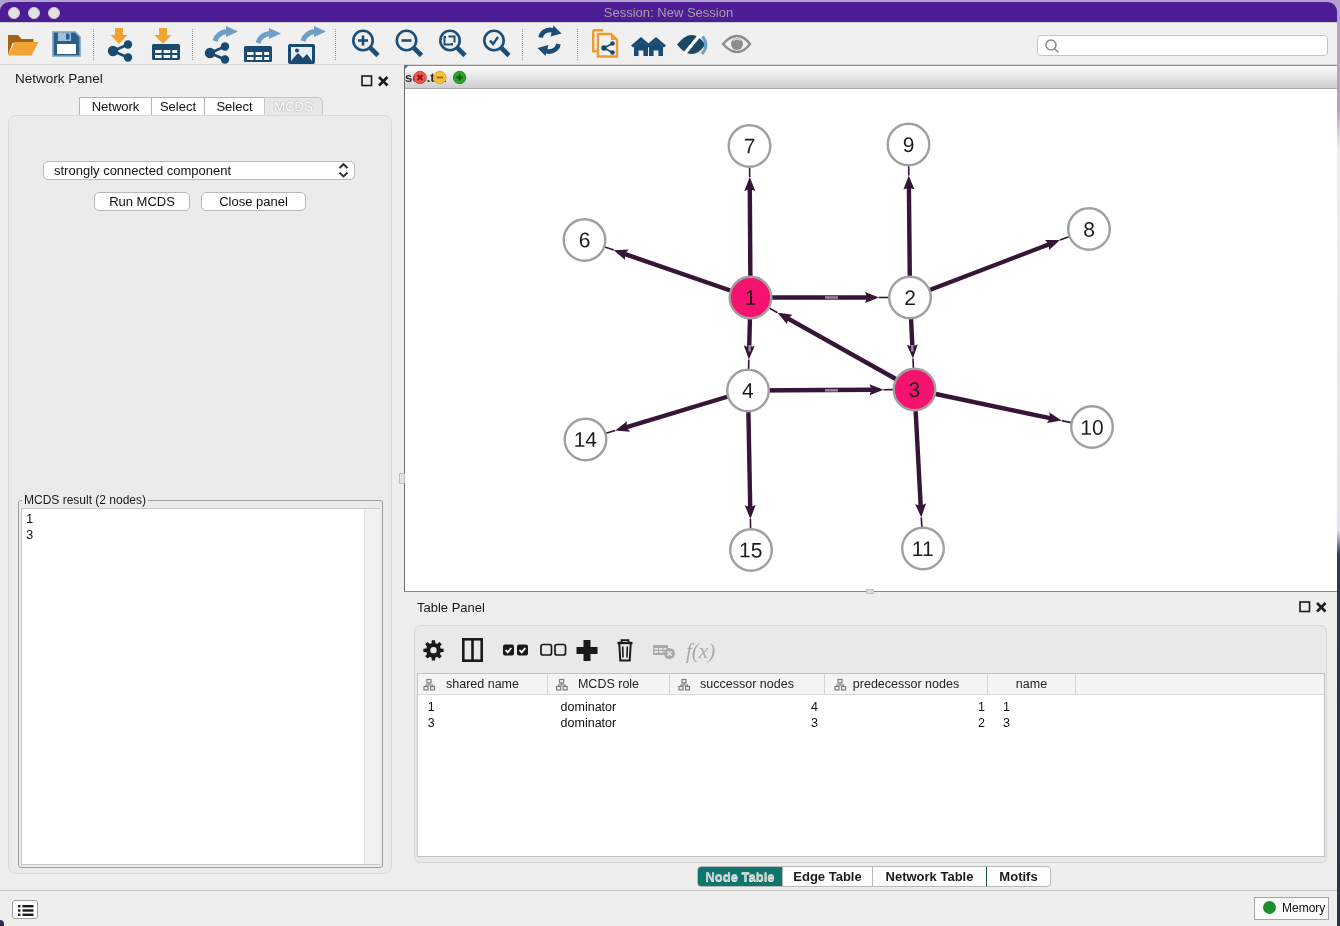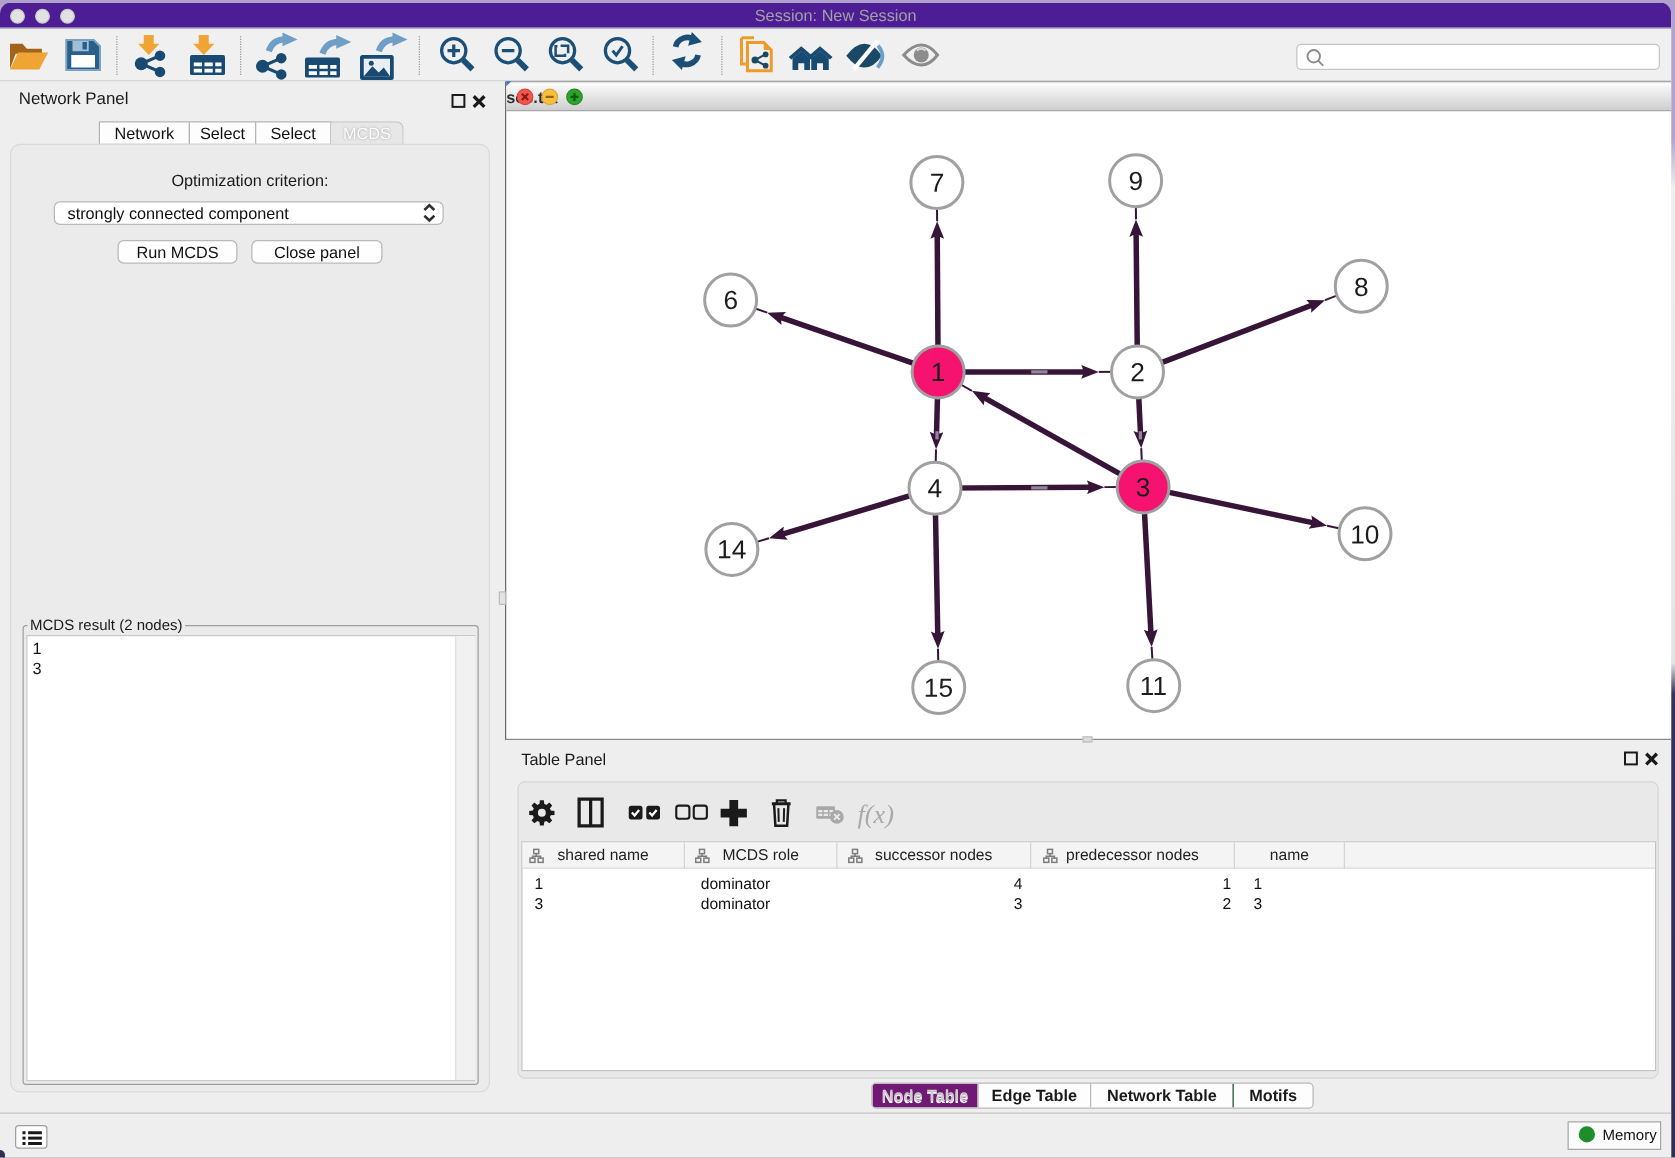--- a/index.html
+++ b/index.html
@@ -216,21 +216,20 @@
     <svg width="40" height="16" viewBox="0 0 40 16" style="position:absolute;left:360px;top:71px;">
       <rect x="2" y="3" width="9.5" height="9.5" fill="none" stroke="#1a1a1a" stroke-width="1.6"></rect>
       <path d="M19,4 l8.5,8.5 M27.5,4 L19,12.5" stroke="#1a1a1a" stroke-width="2.6"></path>
     </svg>
   </div>
   <div class="tab" style="left:79px; width:73px;">Network</div>
   <div class="tab" style="left:151px; width:54px;">Select</div>
   <div class="tab" style="left:204px; width:61px;">Select</div>
   <div id="tab-mcds">MCDS</div>
   <div id="subpanel"></div>
-  <div id="opt-label">Optimization criterion:</div>
   <div id="dropdown">strongly connected component
     <svg width="13" height="17" viewBox="0 0 13 17" style="position:absolute;right:4px;top:0px;">
       <path d="M2.5,6 L6.5,2.2 L10.5,6" stroke="#2f2f2f" stroke-width="2" fill="none"></path>
       <path d="M2.5,10.6 L6.5,14.4 L10.5,10.6" stroke="#2f2f2f" stroke-width="2" fill="none"></path>
     </svg>
   </div>
   <div class="btn" style="left:94px; width:96px;">Run MCDS</div>
   <div class="btn" style="left:201px; width:105px;">Close panel</div>
   <div id="groupbox"></div>
   <div id="groupbox-legend">MCDS result (2 nodes)</div>
@@ -429,21 +428,21 @@
       <div class="td" style="left:360px; top:24.5px; width:40px; text-align:right;">4</div>
       <div class="td" style="left:527px; top:24.5px; width:40px; text-align:right;">1</div>
       <div class="td" style="left:584.9px; top:24.5px;">1</div>
       <div class="td" style="left:9.7px; top:40.5px;">3</div>
       <div class="td" style="left:142.6px; top:40.5px;">dominator</div>
       <div class="td" style="left:360px; top:40.5px; width:40px; text-align:right;">3</div>
       <div class="td" style="left:527px; top:40.5px; width:40px; text-align:right;">2</div>
       <div class="td" style="left:584.9px; top:40.5px;">3</div>
     </div>
     <div id="btabs">
-      <div style="width:84px; background:#701a75; color:#cccccc; text-shadow:0 1px 0 #ffffff;">Node Table</div>
+      <div style="width:84px; background:#0f766e; color:#cccccc; text-shadow:0 1px 0 #ffffff;">Node Table</div>
       <div style="width:90px; border-left:1px solid #b9b9b9;">Edge Table</div>
       <div style="width:114px; border-left:1px solid #b9b9b9;">Network Table</div>
       <div style="width:64px; border-left:1px solid #14532d;">Motifs</div>
     </div>
   </div>
   <div id="statusbar"></div>
   <div id="membtn"><span style="display:inline-block;width:13px;height:13px;border-radius:50%;background:#1e8e2d;margin:0 6px 0 8px;vertical-align:-2px;"></span>Memory</div>
 </div>
 <div style="position:absolute;left:0;top:920px;width:4px;height:6px;background:#2e2f55;border-radius:0 4px 0 0;z-index:9;"></div>
 

